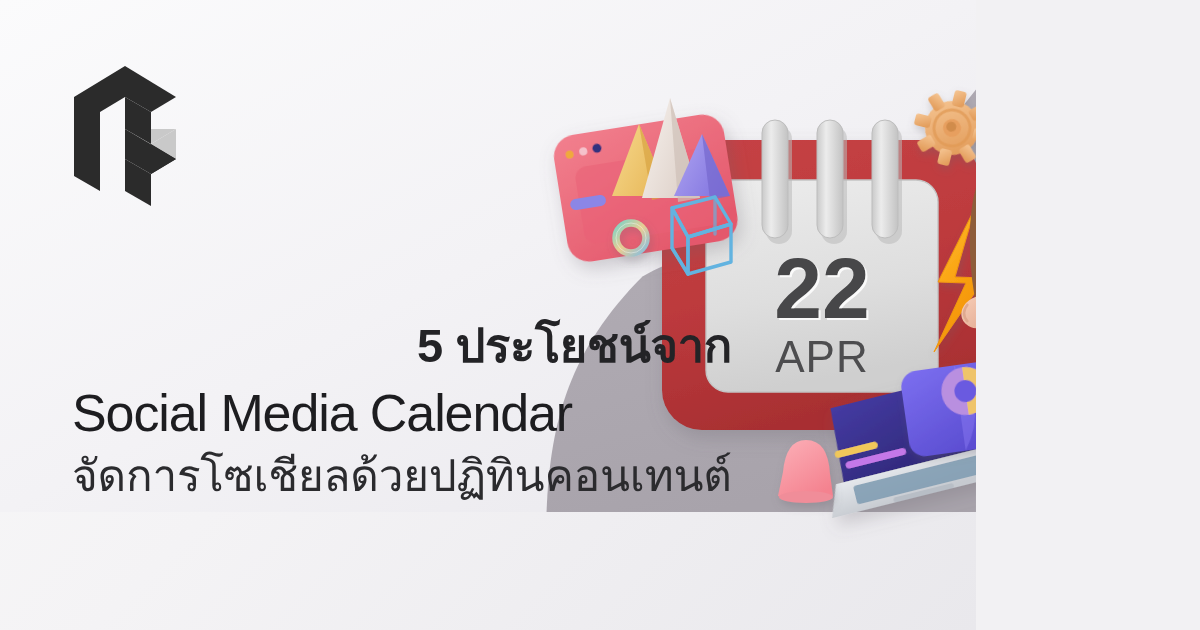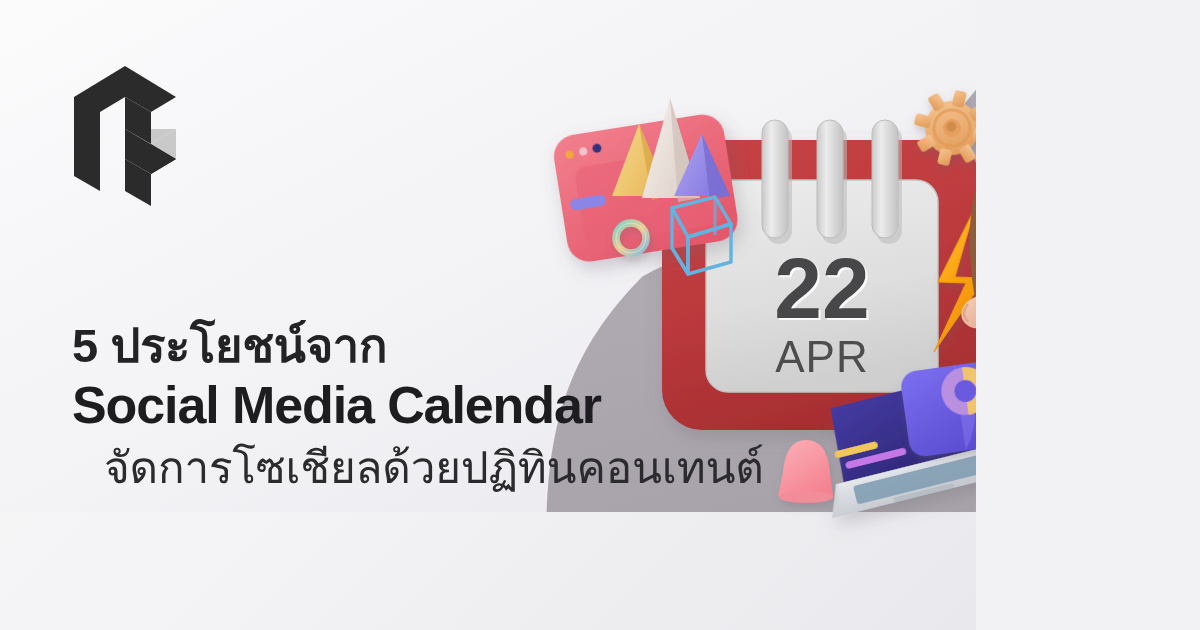--- a/index.html
+++ b/index.html
@@ -30,30 +30,31 @@
 
   
   .text-block{
     position:absolute; left:72px; top:318px;
     width:660px;
   }
   .line1{
     font-size:47px; font-weight:700; line-height:1.18;
     color:#232326; letter-spacing:-0.3px;
     white-space:nowrap;
+    text-align:right;
   }
   .line2{
-    font-size:52px; font-weight:700; line-height:1.16;
+    font-size:52px; font-weight:400; line-height:1.16;
     color:#1d1d20; letter-spacing:-1.1px;
-    white-space:nowrap; margin-top:2px;
+    white-space:nowrap; margin-top:10px;
   }
   .line3{
     font-size:44px; font-weight:400; line-height:1.2;
     color:#2b2b2e; letter-spacing:-0.2px;
-    white-space:nowrap; margin-top:6px;margin-left:32px;
+    white-space:nowrap; margin-top:6px;
   }
 
   
   .illustration{
     position:absolute; left:0; top:0;
     width:1200px; height:630px;
     pointer-events:none;
   }
 </style>
 </head>

